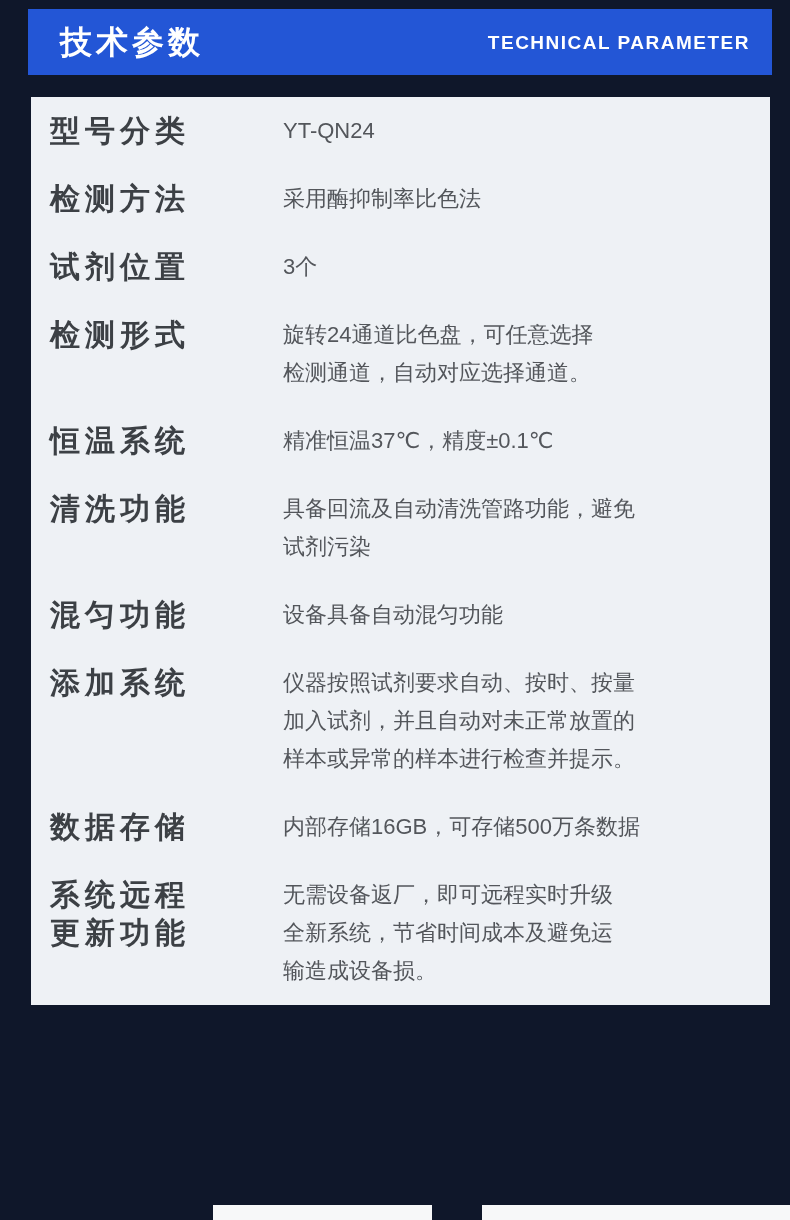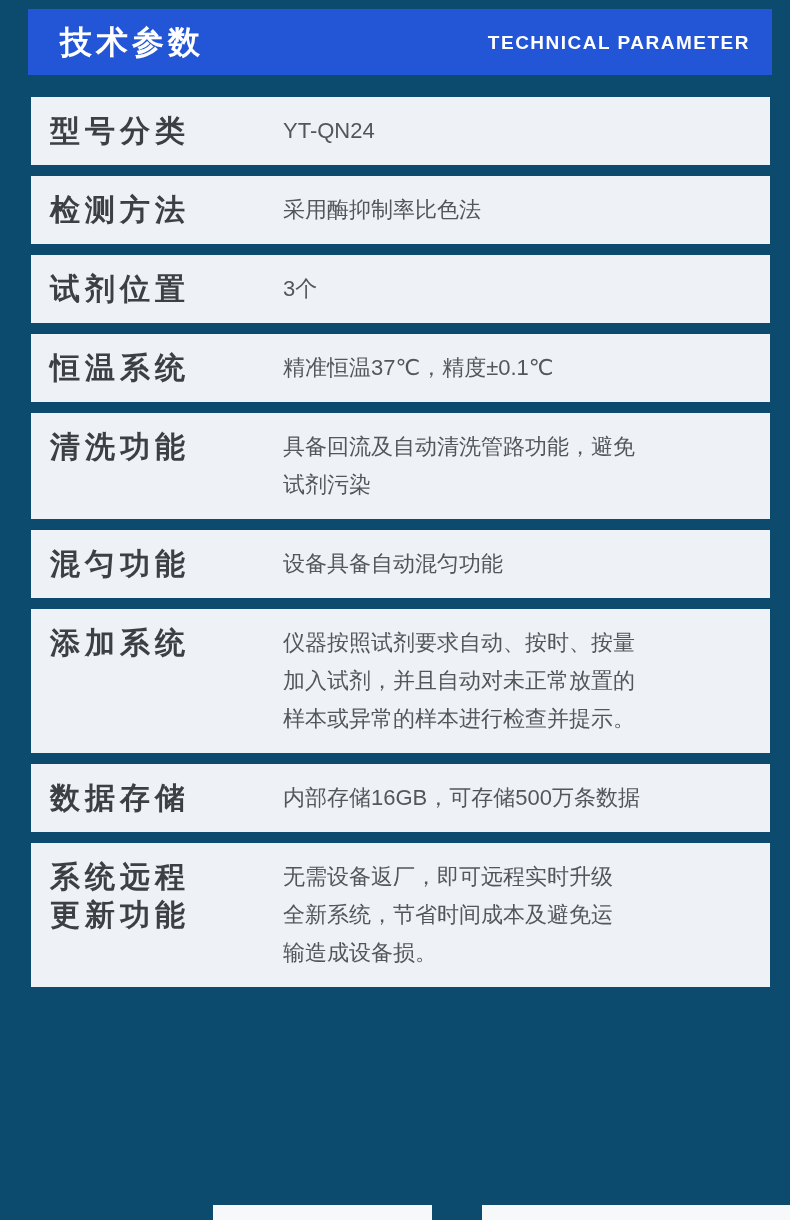--- a/index.html
+++ b/index.html
@@ -1,20 +1,20 @@
 <!DOCTYPE html>
 <html style="--banner-bg: #2356D6; --row-bg: #EEF1F5; --label-text: #3C4045; --value-text: #53565B;"><head>
 <meta charset="utf-8">
 <style>
   html, body { margin: 0; padding: 0; background: #ffffff; }
   .page {
     position: relative;
     width: 790px;
     height: 1220px;
-    background: #0c4a6e;
+    background: #0f172a;
     overflow: hidden;
     font-family: "Liberation Sans", "DejaVu Sans", sans-serif;
   }
   .banner {
     position: absolute;
     left: 28px; top: 9px;
     width: 744px; height: 66px;
     background: var(--banner-bg, #2356D6);
     color: #ffffff;
     display: flex;
@@ -35,21 +35,20 @@
     letter-spacing: 1.5px;
     line-height: 1;
     font-weight: bold;
   }
   .spec-table {
     position: absolute;
     left: 31px; top: 97px;
     width: 739px;
     display: flex;
     flex-direction: column;
-    gap: 11px;
   }
   .spec-row {
     background: var(--row-bg, #EEF1F5);
     display: flex;
     align-items: flex-start;
     padding: 15px 18px 15px 19px;
     box-sizing: border-box;
   }
   .spec-label {
     flex: none;
@@ -97,20 +96,25 @@
       <div class="spec-row">
         <div class="spec-label">检测方法</div>
         <div class="spec-value">采用酶抑制率比色法</div>
       </div>
 
       <div class="spec-row">
         <div class="spec-label">试剂位置</div>
         <div class="spec-value">3个</div>
       </div>
 
+      <div class="spec-row">
+        <div class="spec-label">检测形式</div>
+        <div class="spec-value">旋转24通道比色盘，可任意选择
+检测通道，自动对应选择通道。</div>
+      </div>
 
 
       <div class="spec-row">
         <div class="spec-label">恒温系统</div>
         <div class="spec-value">精准恒温37℃，精度±0.1℃</div>
       </div>
 
       <div class="spec-row">
         <div class="spec-label">清洗功能</div>
         <div class="spec-value">具备回流及自动清洗管路功能，避免

